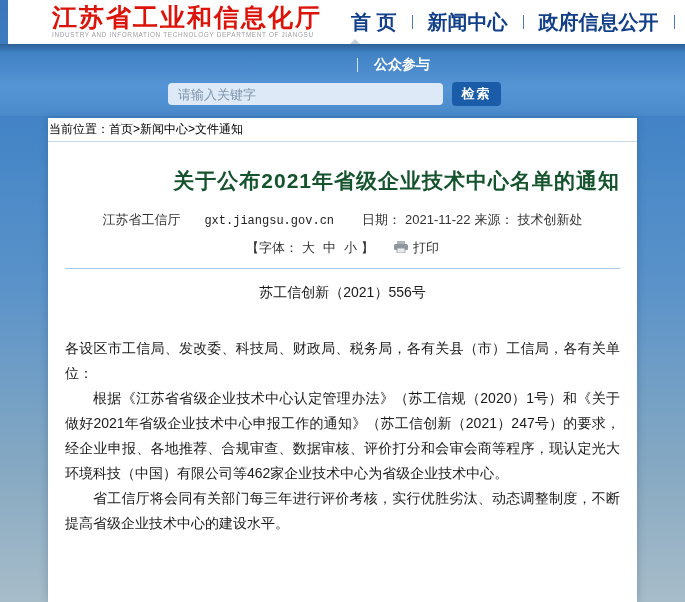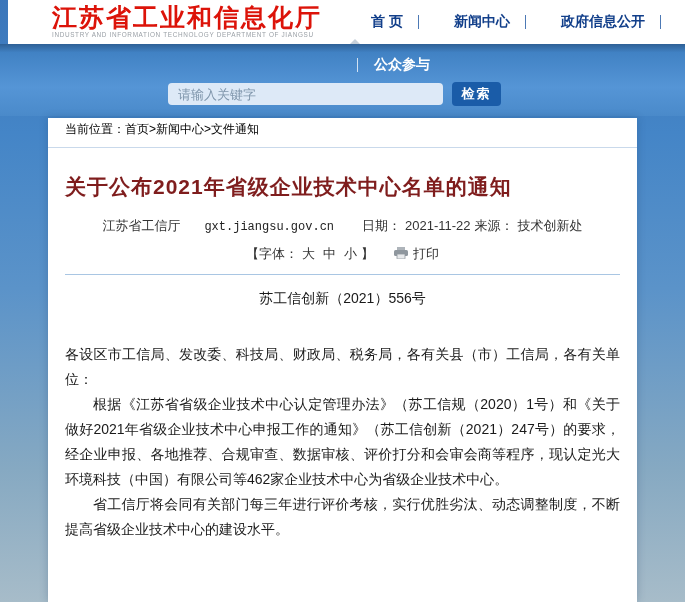--- a/index.html
+++ b/index.html
@@ -36,22 +36,22 @@
     letter-spacing: 1px;
     white-space: nowrap;
     transform: scale(0.64);
     transform-origin: left top;
   }
   .nav-primary {
     position: absolute; left: 343px; top: 0; height: 44px;
     display: flex; align-items: center;
   }
   .nav-item {
-    color: #123f8a; font-weight: bold; font-size: 14px;
-    white-space: nowrap; cursor: pointer; margin-left: 20px;
+    color: #123f8a; font-weight: bold; font-size: 20px;
+    white-space: nowrap; cursor: pointer;
   }
   .nav-sep { width: 1px; height: 14px; background: #4d79b5; margin: 0 15px; }
 
   
   .band {
     position: absolute; top: 44px; left: 0;
     width: 100%; height: 72px;
     background: linear-gradient(180deg, #2e6096 0%, #4182c4 12%, #5595d6 60%, #4a8aca 100%);
   }
   .caret {
@@ -91,34 +91,34 @@
   }
 
   
   .panel {
     position: absolute; left: 48px; top: 118px;
     width: 589px; height: 484px;
     background: #ffffff;
     box-shadow: 0 0 8px rgba(20,50,90,.25);
   }
   .breadcrumb {
-    height: 30px; line-height: 23px;
-    padding-left: 17px;
+    height: 24px; line-height: 23px;
+    padding-left: 1px;
     font-size: 12px; color: #000;
     border-bottom: 1px solid #c9d9eb;
     white-space: nowrap;
   }
   .breadcrumb .trail { cursor: pointer; }
 
   .article { padding: 0 17px; }
   .article-title {
     margin-top: 25px;
-    text-align: left;
+    text-align: right;
     font-size: 21px; font-weight: bold;
-    color: #7f1d1d; letter-spacing: 1px;
+    color: #14532d; letter-spacing: 1px;
   }
   .meta {
     margin-top: 16px; text-align: center;
     font-size: 13px; color: #333;
     white-space: nowrap;
   }
   .meta .agency { margin-right: 24px; }
   .meta .website {
     font-family: "Liberation Mono", monospace;
     font-size: 12px; color: #222;

